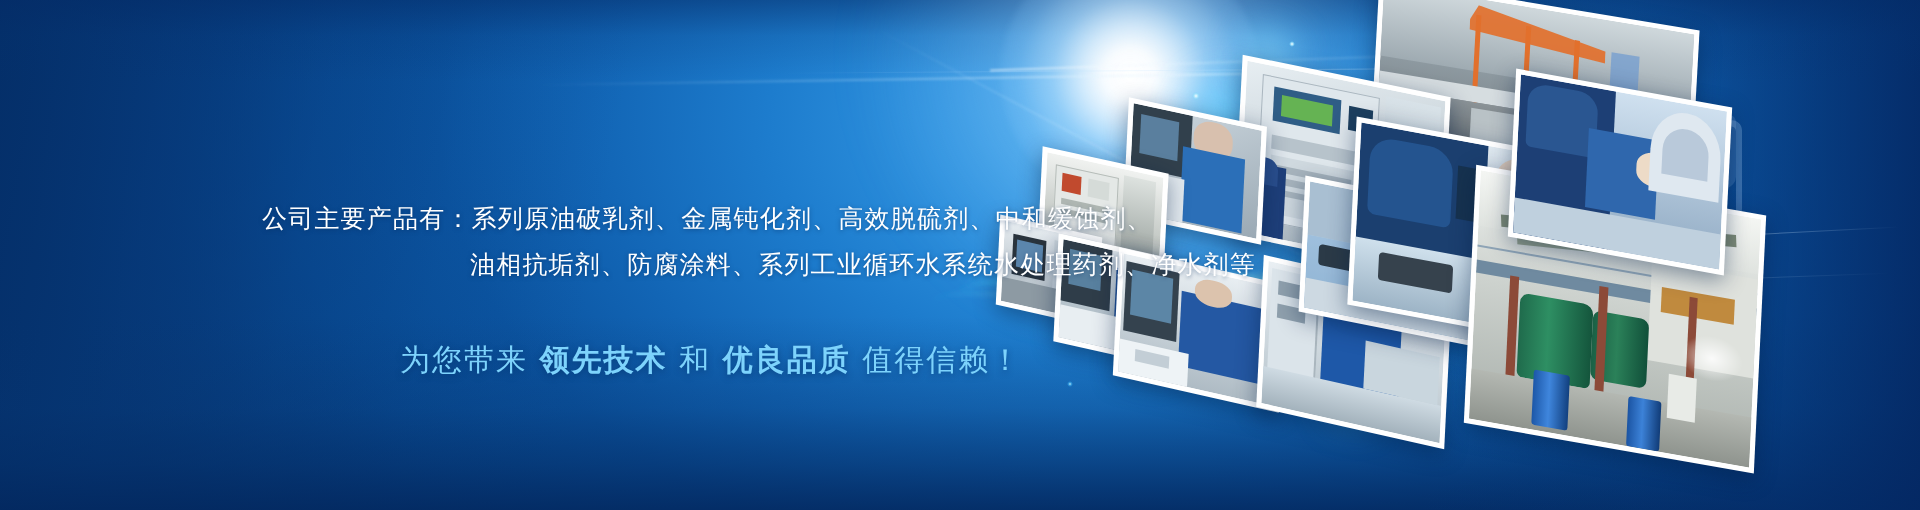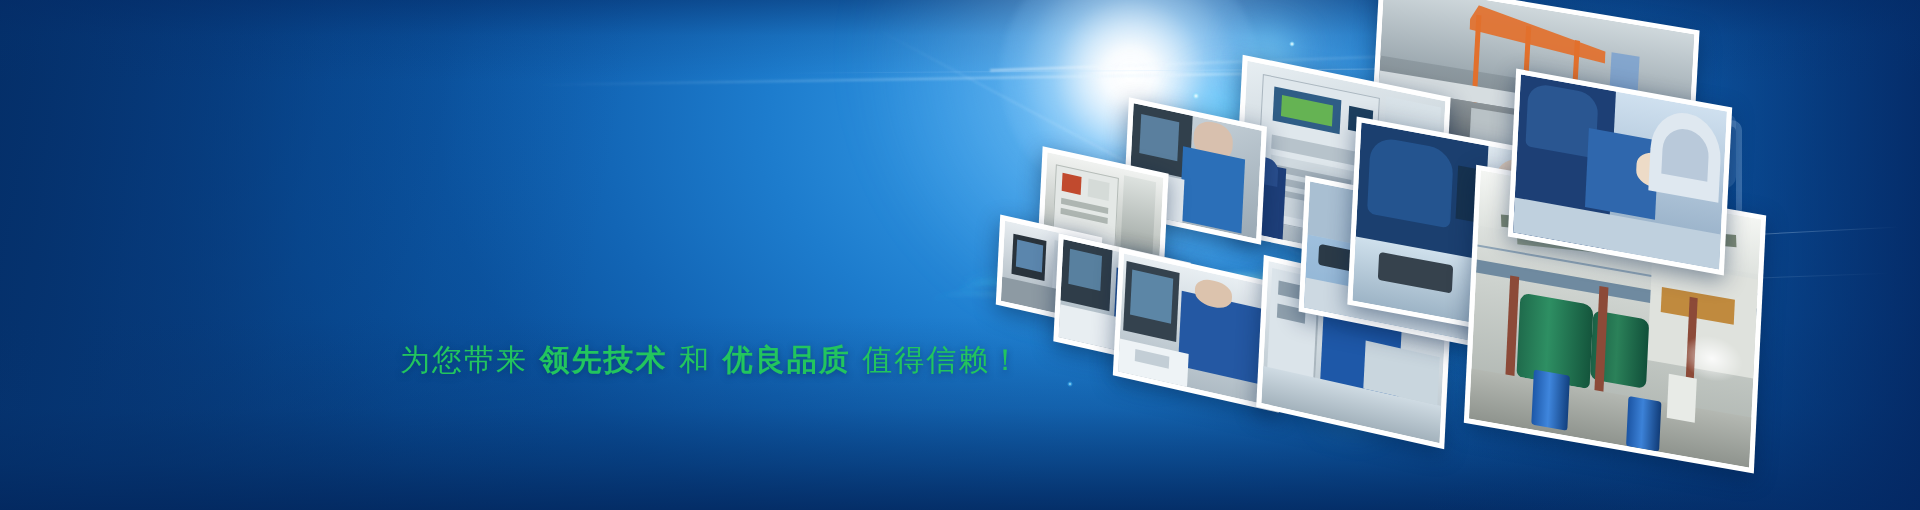--- a/index.html
+++ b/index.html
@@ -190,21 +190,21 @@
     letter-spacing: 1.2px;
     white-space: nowrap;
     text-shadow: 0 1px 4px rgba(2,40,90,0.55);
   }
   .prod-line.l1 { padding-left: 262px; }
   .prod-line.l2 { padding-left: 470px; }
 
   .slogan {
     position: absolute;
     left: 400px; top: 340px;
-    color: #22c55e;
+    color: #7dd3fc;
     font-size: 30px;
     letter-spacing: 2px;
     white-space: nowrap;
     text-shadow: 0 2px 6px rgba(2,40,90,0.5);
   }
   .slogan .em { font-weight: 700; }
 
   
   .collage { position: absolute; left: 1080px; top: -10px; width: 620px; height: 530px; }
   .photo {
@@ -520,20 +520,22 @@
         <div style="position:absolute;left:64%;top:6%;width:34%;height:52%;background:#dfe8f0;border-radius:50% 50% 0 0;"></div>
         <div style="position:absolute;left:70%;top:16%;width:22%;height:30%;background:#b9c9da;border-radius:50% 50% 0 0;"></div>
         <div style="position:absolute;left:0;top:78%;right:0;bottom:0;background:#bfd0de;"></div>
       </div>
     </div>
 
   </div>
 
 
   <div class="copy">
+    <div class="prod-line l1">公司主要产品有：系列原油破乳剂、金属钝化剂、高效脱硫剂、中和缓蚀剂、</div>
+    <div class="prod-line l2">油相抗垢剂、防腐涂料、系列工业循环水系统水处理药剂、净水剂等</div>
   </div>
 
   <div class="slogan">
     <span>为您带来</span>
     <span class="em">领先技术</span>
     <span>和</span>
     <span class="em">优良品质</span>
     <span>值得信赖！</span>
   </div>
 

